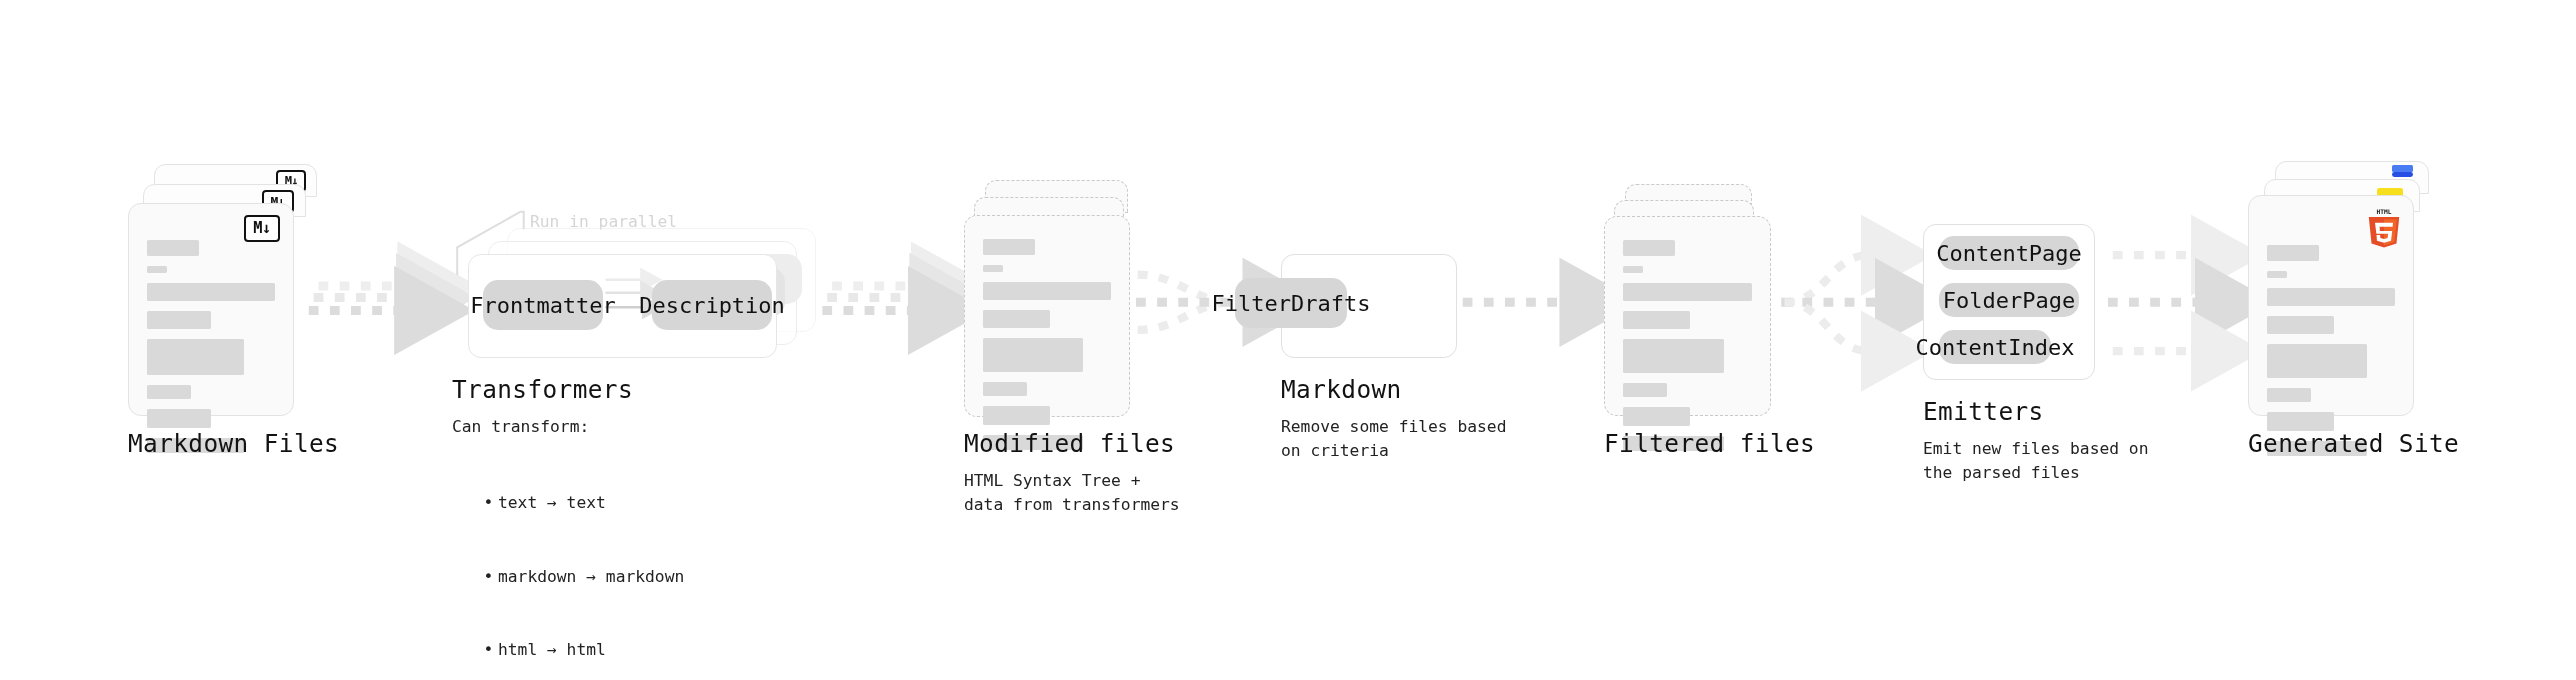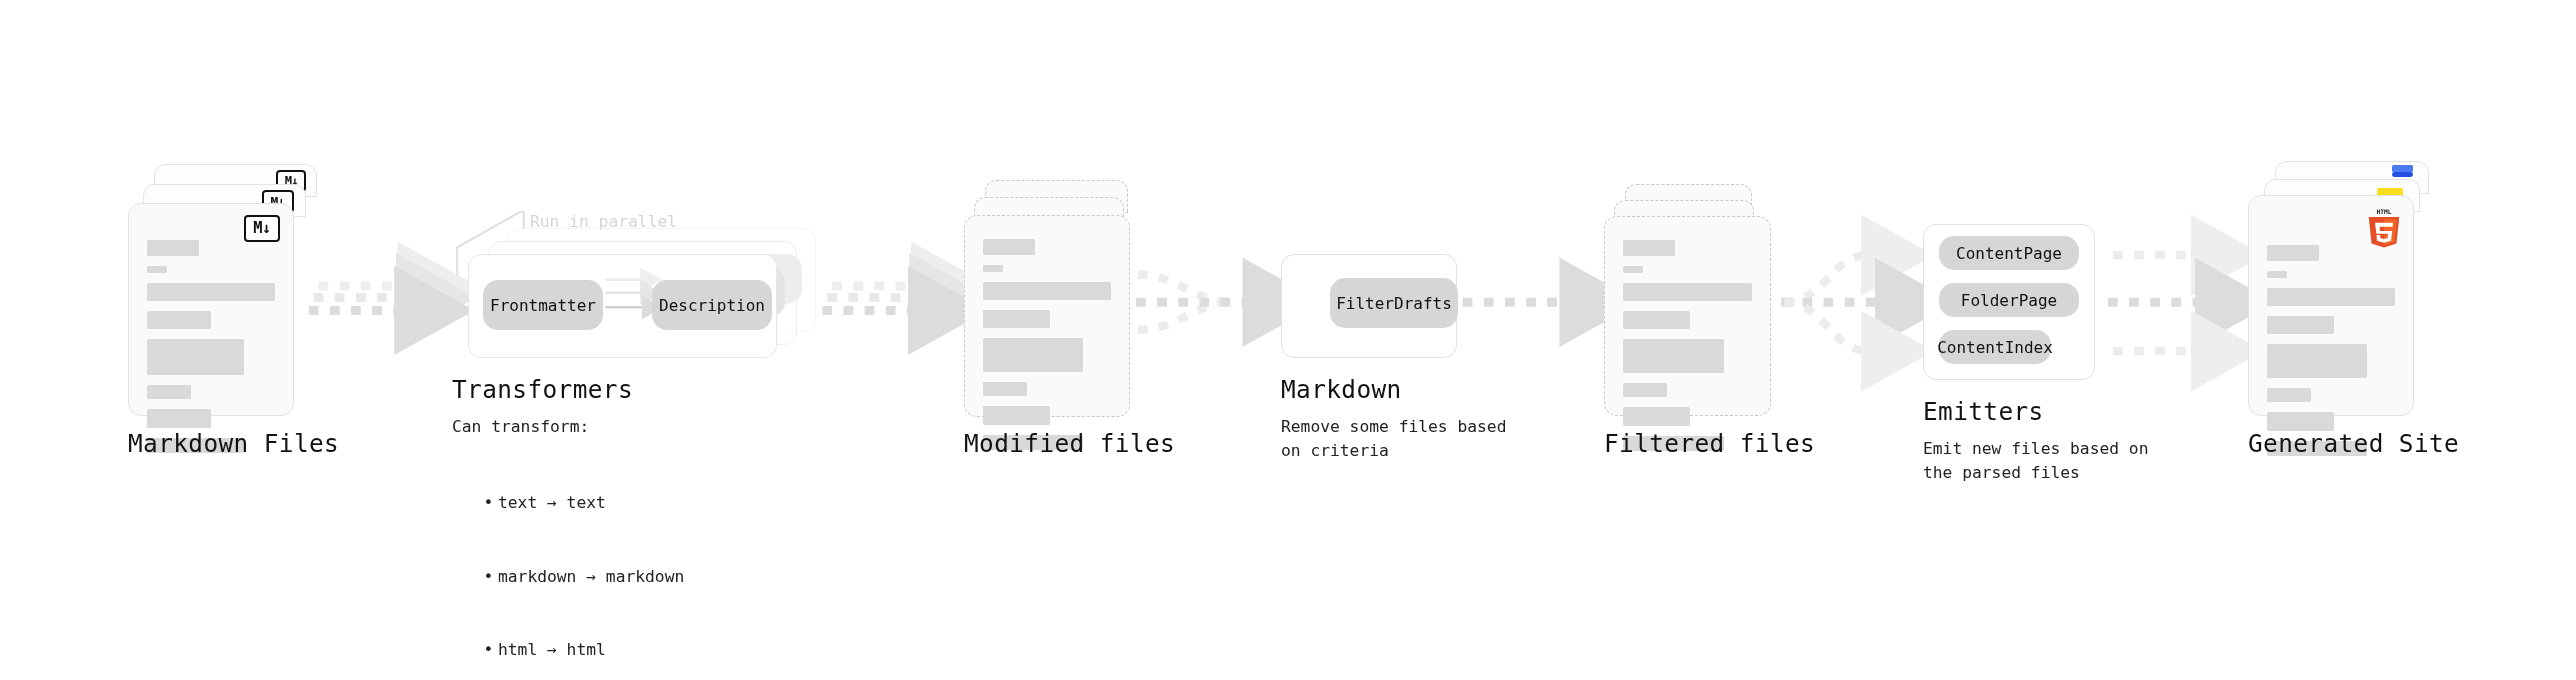--- a/index.html
+++ b/index.html
@@ -28,21 +28,21 @@
 
   
   .md-badge{position:absolute;width:32.5px;height:23px;border:2.4px solid #111;border-radius:4.1px;
             background:#fff;display:flex;align-items:center;justify-content:center;
             font-size:15.4px;font-weight:700;line-height:1;letter-spacing:-0.8px;color:#111;}
   .tiny-badge{position:absolute;border-radius:2.4px;}
 
   
   .tcard{position:absolute;border:1.6px solid #e6e6e6;border-radius:13px;background:#fff;box-sizing:border-box;}
   .pill{position:absolute;border-radius:15px;background:#d6d6d6;display:flex;align-items:center;justify-content:center;
-        font-size:16px;color:#111;box-sizing:border-box;white-space:nowrap;}
+        font-size:22px;color:#111;box-sizing:border-box;white-space:nowrap;}
   .grp-box{position:absolute;border:1.6px solid #e6e6e6;border-radius:13px;background:#fff;box-sizing:border-box;}
   .runlabel{position:absolute;font-size:16.3px;color:#d5d5d5;white-space:nowrap;}
 
   
   .procbox{position:absolute;border:1.6px solid #e0e0e0;border-radius:13px;background:#fff;box-sizing:border-box;}
   svg{position:absolute;top:0;left:0;overflow:visible;}
 </style>
 </head>
 <body>
 
@@ -170,26 +170,28 @@
         <div class="bar" style="width:100%;height:18px;"></div>
         <div class="bar" style="width:52%;height:18px;"></div>
         <div class="bar" style="width:78%;height:34px;"></div>
         <div class="bar" style="width:34%;height:14.6px;"></div>
         <div class="bar" style="width:52%;height:19.5px;"></div>
         <div class="bar" style="width:78%;height:14.6px;"></div>
       </div>
     </div>
     <div class="cap" style="left:964px;top:429px;">
       <h3>Modified files</h3>
+      <p>HTML Syntax Tree +
+data from transformers</p>
     </div>
   </div>
 
   <div>
     <div class="procbox" style="left:1281px;top:254px;width:176px;height:104px;"></div>
-    <div class="pill" style="left:1330px;top:278px;width:128px;height:50px;">FilterDrafts</div>
+    <div class="pill" style="left:1235px;top:278px;width:112px;height:50px;">FilterDrafts</div>
     <div class="cap" style="left:1281px;top:375px;">
       <h3>Markdown</h3>
       <p>Remove some files based
 on criteria</p>
     </div>
   </div>
 
   <div>
     <div class="doc dashed" style="left:1625px;top:184px;width:127px;height:32.5px;border-radius:11.4px 11.4px 0 0;"></div>
     <div class="doc dashed" style="left:1614px;top:200px;width:140px;height:32.5px;border-radius:11.4px 11.4px 0 0;"></div>

